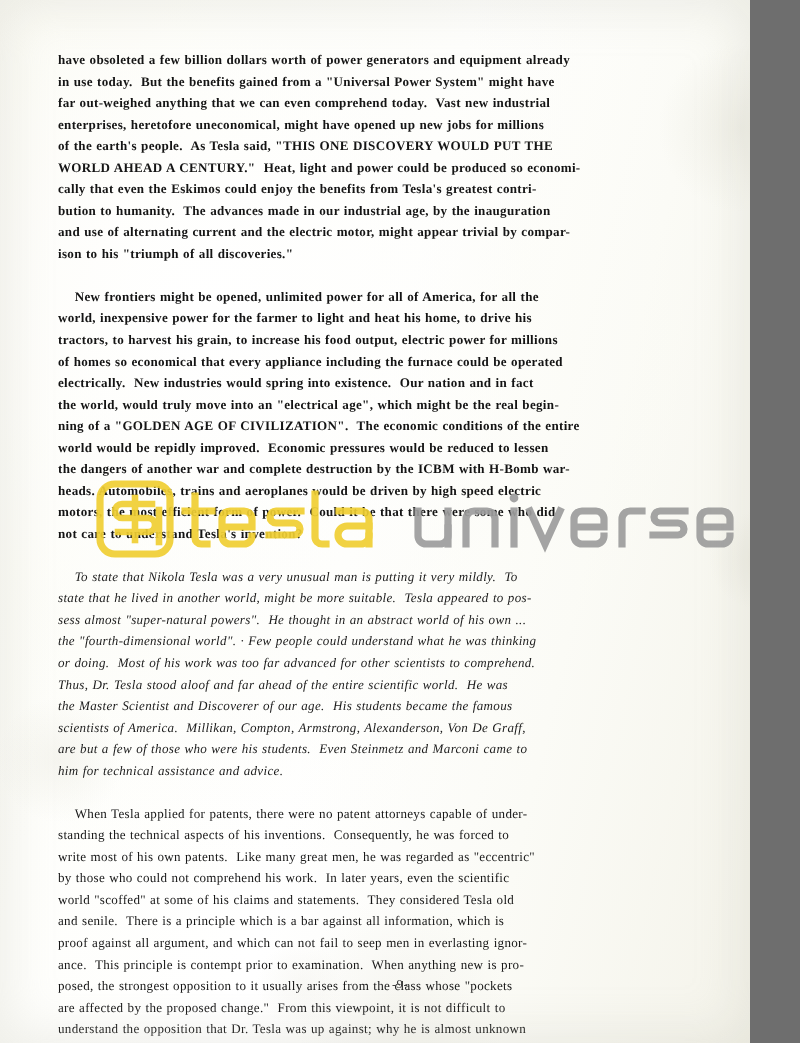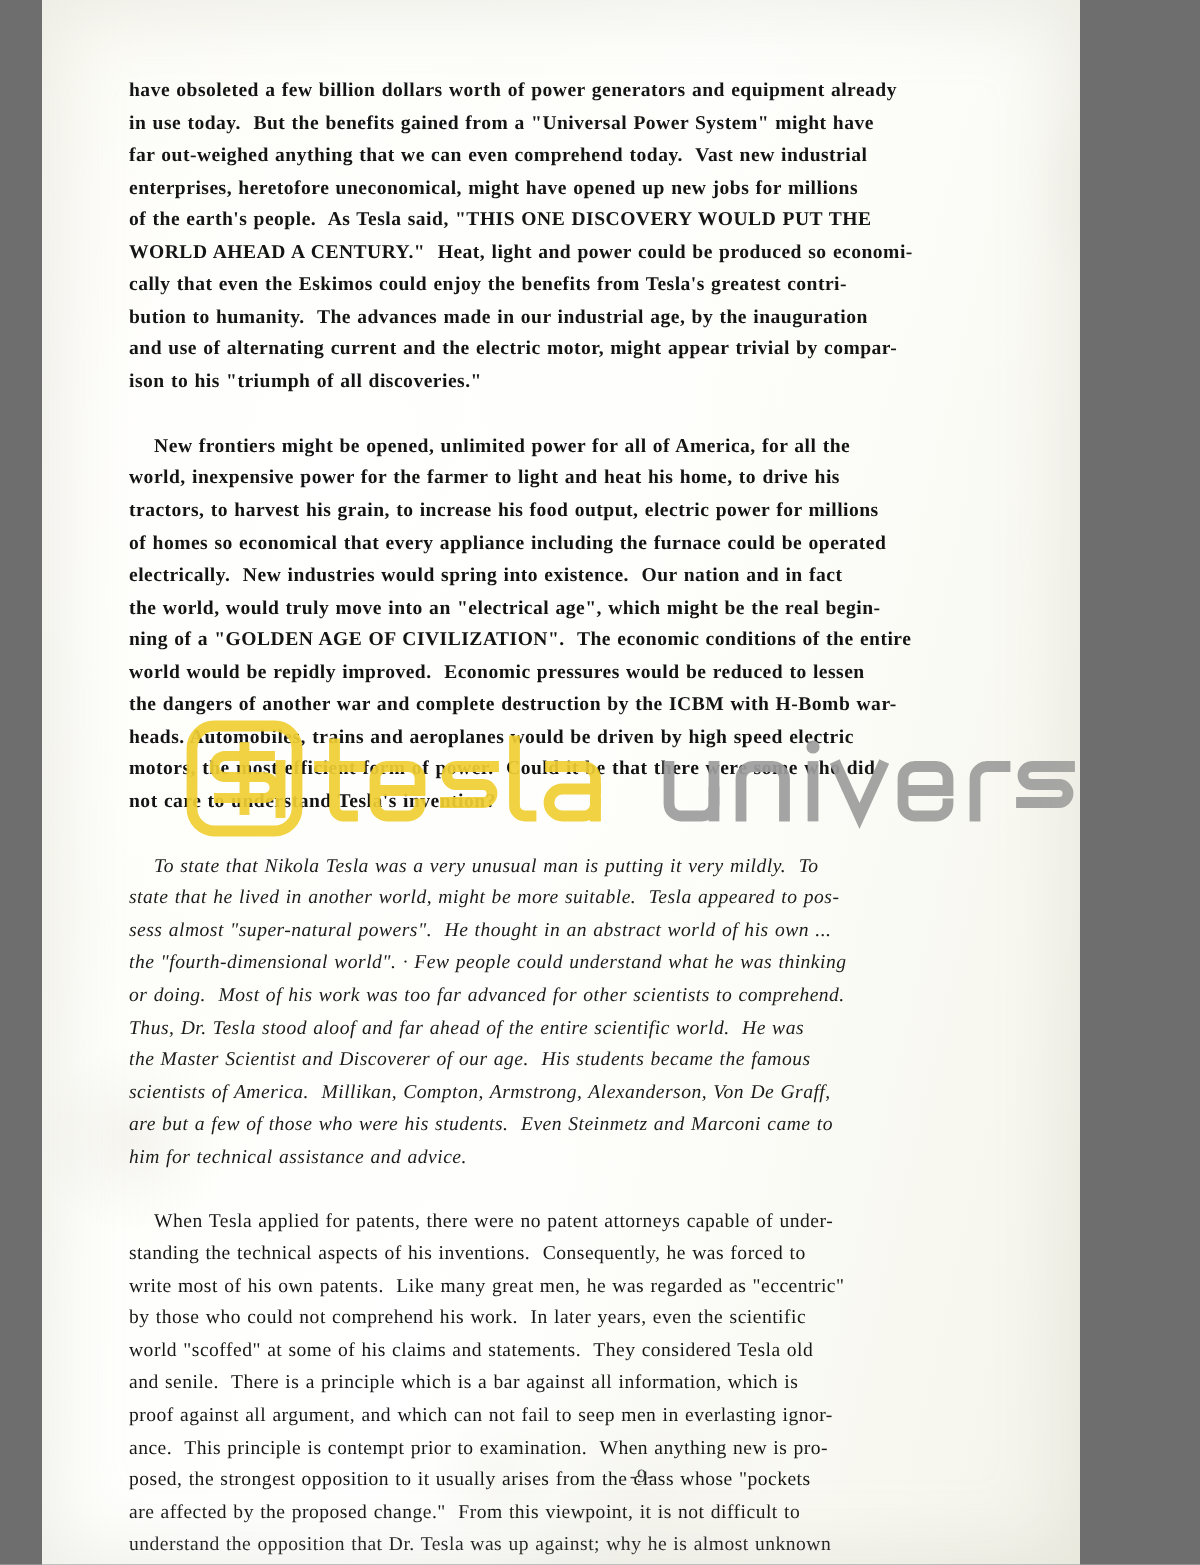--- a/index.html
+++ b/index.html
@@ -7,28 +7,27 @@
   html, body {
     margin: 0;
     padding: 0;
     background: #6e6e6e;
   }
   body {
     font-family: "Liberation Serif", serif;
   }
   #page {
     position: relative;
-    width: 692px;
+    width: 750px;
     height: 1043px;
     overflow: hidden;
     background: #fdfdfa;
     background-image:
       radial-gradient(ellipse 70% 55% at 28% 30%, rgba(255,255,255,0.95) 0%, rgba(252,252,246,0.4) 60%, rgba(246,245,236,0) 100%),
       linear-gradient(103deg, #fbfaf4 0%, #fefefb 22%, #ffffff 48%, #fbfbf6 72%, #f4f3ea 100%);
-    margin-left: 28px;
   }
   
   #paper-noise {
     position: absolute;
     inset: 0;
     pointer-events: none;
     background-image:
       radial-gradient(circle 120px at 742px 128px, rgba(216,214,200,0.30) 0%, rgba(216,214,200,0) 70%),
       radial-gradient(circle 90px at 60px 760px, rgba(220,218,205,0.26) 0%, rgba(220,218,205,0) 70%),
       radial-gradient(circle 150px at 400px 1005px, rgba(224,222,210,0.22) 0%, rgba(224,222,210,0) 72%),

